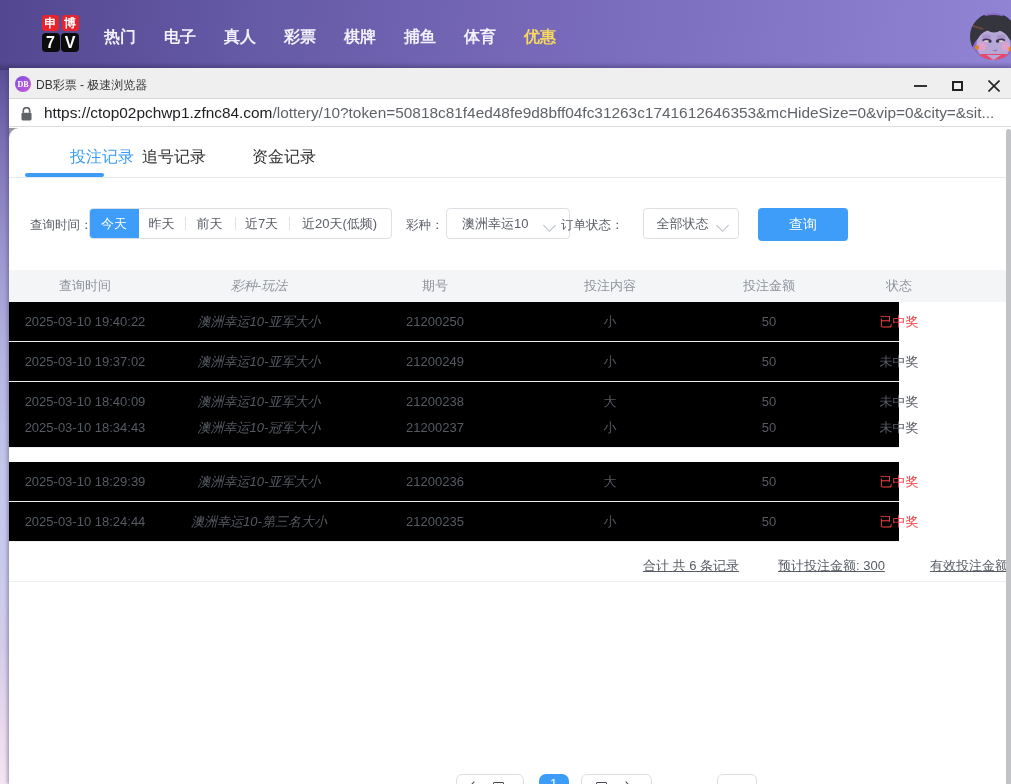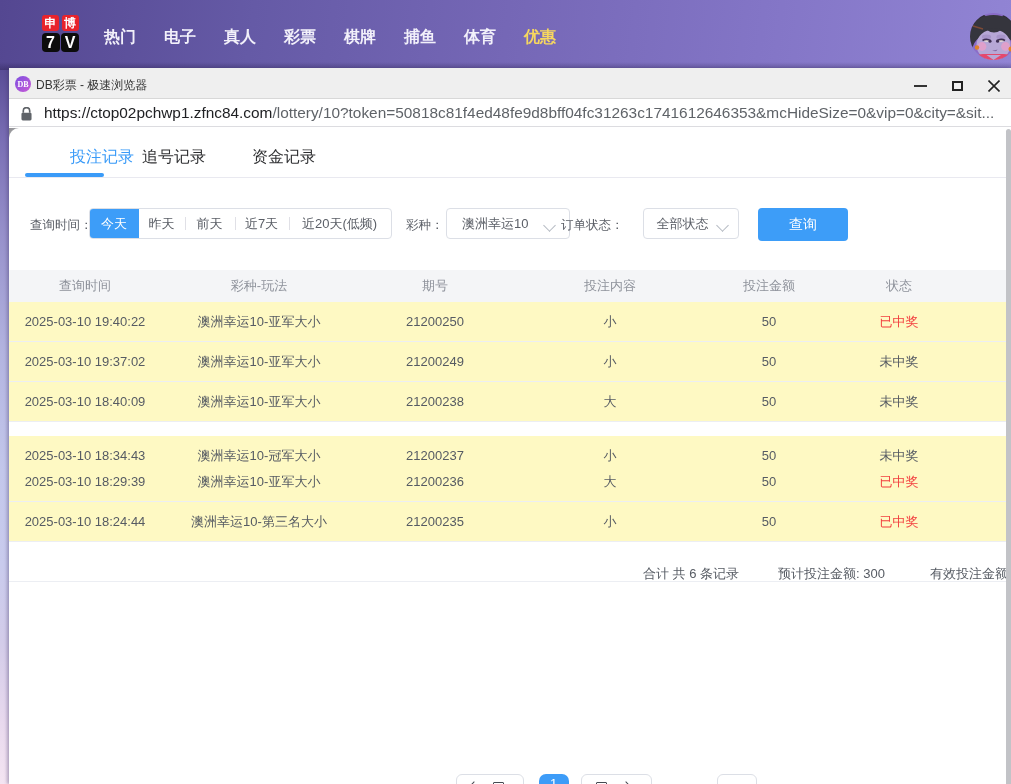--- a/index.html
+++ b/index.html
@@ -37,32 +37,32 @@
 
   .flabel { position:absolute; top:89px; font-size:12.5px; color:#5a5e66; }
   .fbox { position:absolute; top:80px; height:31px; background:#fff; border:1px solid #dcdfe6; border-radius:4px; }
   .seg { position:absolute; top:0; height:29px; line-height:29px; text-align:center; font-size:13px; color:#5a5e66; }
   .segdiv { position:absolute; top:8px; width:1px; height:13px; background:#e0e0e6; }
   .chev { position:absolute; top:12px; width:9px; height:9px; border-right:1.6px solid #b4b9c2; border-bottom:1.6px solid #b4b9c2; transform:rotate(45deg); }
 
   
   #thead { position:absolute; left:0; top:142px; width:1002px; height:32px; background:#f4f5f7; }
   .th { position:absolute; top:0; height:32px; line-height:32px; text-align:center; font-size:13px; color:#8e929b; }
-  .row { position:absolute; left:0; width:1002px; height:40px; border-bottom:1px solid #eceef3; background:#fef9c3; }
+  .row { position:absolute; left:0; width:890px; height:40px; border-bottom:1px solid #eceef3; background:#000000; }
   .td { position:absolute; top:0; height:39px; line-height:39px; text-align:center; font-size:13px; color:#565b63; }
   .red { color:#f23f3f; }
   .c1 { left:-9px;   width:170px; }
-  .c2 { left:160.5px; width:179px; }
+  .c2 { left:160.5px; width:179px;font-style:italic; }
   .c3 { left:340px; width:172px; }
   .c4 { left:511.5px; width:179px; }
   .c5 { left:691px; width:138px;text-align:center; }
   .c6 { left:829px; width:122px; }
 
   #sumrow { position:absolute; left:0; top:414px; width:1002px; height:40px; border-bottom:1px solid #eceef3; font-size:13px; color:#565b63; }
-  #sumrow span { position:absolute; top:12px; height:40px; line-height:40px; white-space:nowrap; }
+  #sumrow span { position:absolute; top:4px; height:40px; line-height:40px; white-space:nowrap;text-decoration:underline; }
 
   
   .pgbtn { position:absolute; top:646px; height:30px; background:#fff; border:1px solid #dcdfe6; border-radius:6px; }
   #pgblue { position:absolute; top:646px; left:529.5px; width:30px; height:30px; background:#3d9cf8; border-radius:7px;
     color:#fff; font-size:13px; text-align:center; line-height:20px; }
   .pgicon { position:absolute; top:7px; width:11px; height:10px; border:1.6px solid #454a52; border-radius:1px; }
   .pgar { position:absolute; top:8px; width:8px; height:8px; border-left:1.8px solid #454a52; border-bottom:1.8px solid #454a52; }
 
   
   #sbar { position:absolute; left:996.5px; top:2px; width:5.5px; height:700px; background:#c2c3c7; border-radius:3px; }
@@ -207,21 +207,21 @@
         <div class="td c6">未中奖</div>
       </div>
       <div class="row" style="top:254px;">
         <div class="td c1">2025-03-10 18:40:09</div>
           <div class="td c2">澳洲幸运10-亚军大小</div>
         <div class="td c3">21200238</div>
           <div class="td c4">大</div>
           <div class="td c5">50</div>
         <div class="td c6">未中奖</div>
       </div>
-      <div class="row" style="top:308px;">
+      <div class="row" style="top:280px;">
         <div class="td c1">2025-03-10 18:34:43</div>
           <div class="td c2">澳洲幸运10-冠军大小</div>
         <div class="td c3">21200237</div>
           <div class="td c4">小</div>
           <div class="td c5">50</div>
         <div class="td c6">未中奖</div>
       </div>
       <div class="row" style="top:334px;">
         <div class="td c1">2025-03-10 18:29:39</div>
           <div class="td c2">澳洲幸运10-亚军大小</div>

